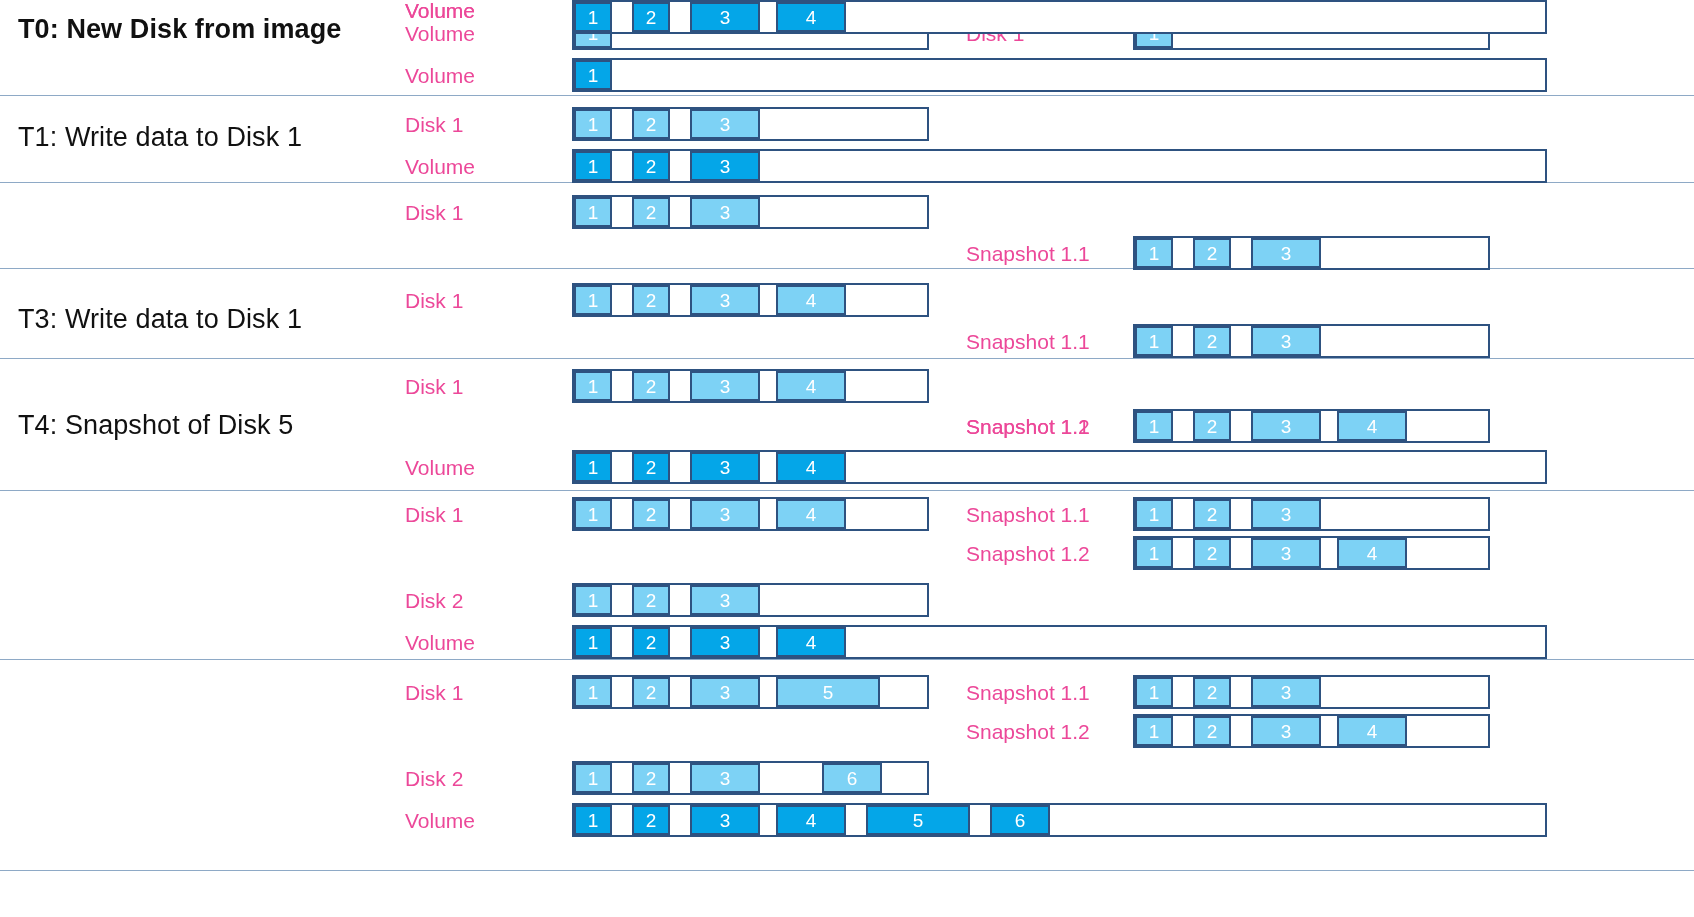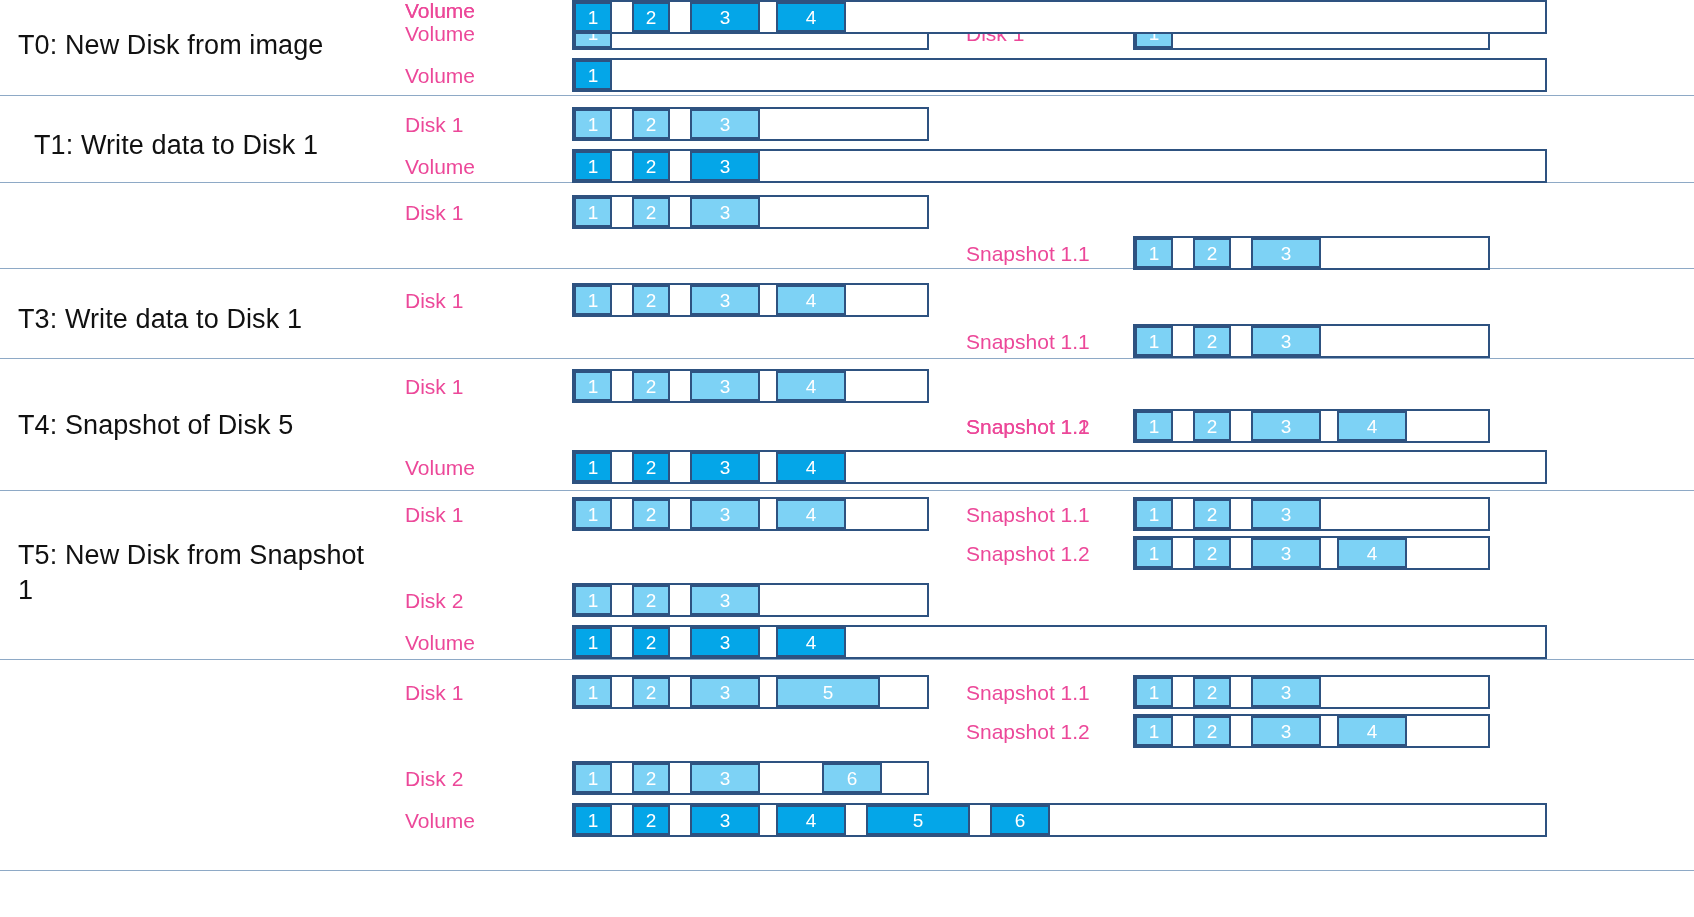--- a/index.html
+++ b/index.html
@@ -69,34 +69,34 @@
 <body>
 
 <div id="stage">
     <div class="hrule" style="top: 95px;"></div>
     <div class="hrule" style="top: 182px;"></div>
     <div class="hrule" style="top: 268px;"></div>
     <div class="hrule" style="top: 358px;"></div>
     <div class="hrule" style="top: 490px;"></div>
     <div class="hrule" style="top: 659px;"></div>
     <div class="hrule" style="top: 870px;"></div>
-    <div class="step-label" style="top: 28px;">T0: New Disk from image</div>
+    <div class="step-label" style="top: 12px; font-weight: bold;">T0: New Disk from image</div>
     <div class="row-label left" style="top: 23px;">Volume</div>
     <div class="bar" style="left: 572px; top: 16px; width: 357px;">
       <div class="blk light" style="left: 0px; width: 38px;">1</div>
     </div>
     <div class="row-label right" style="top: 23px;">Disk 1</div>
     <div class="bar" style="left: 1133px; top: 16px; width: 357px;">
       <div class="blk light" style="left: 0px; width: 38px;">1</div>
     </div>
     <div class="row-label left" style="top: 65px;">Volume</div>
     <div class="bar" style="left: 572px; top: 58px; width: 975px;">
       <div class="blk solid" style="left: 0px; width: 38px;">1</div>
     </div>
-    <div class="step-label" style="top: 128px; margin-left: 16px;">T1: Write data to Disk 1</div>
+    <div class="step-label" style="top: 120px;">T1: Write data to Disk 1</div>
     <div class="row-label left" style="top: 114px;">Disk 1</div>
     <div class="bar" style="left: 572px; top: 107px; width: 357px;">
       <div class="blk light" style="left: 0px; width: 38px;">1</div>
       <div class="blk light" style="left: 58px; width: 38px;">2</div>
       <div class="blk light" style="left: 116px; width: 70px;">3</div>
     </div>
     <div class="row-label left" style="top: 156px;">Volume</div>
     <div class="bar" style="left: 572px; top: 149px; width: 975px;">
       <div class="blk solid" style="left: 0px; width: 38px;">1</div>
       <div class="blk solid" style="left: 58px; width: 38px;">2</div>
@@ -162,21 +162,20 @@
       <div class="blk light" style="left: 116px; width: 70px;">3</div>
       <div class="blk light" style="left: 202px; width: 70px;">4</div>
     </div>
     <div class="row-label left" style="top: 457px;">Volume</div>
     <div class="bar" style="left: 572px; top: 450px; width: 975px;">
       <div class="blk solid" style="left: 0px; width: 38px;">1</div>
       <div class="blk solid" style="left: 58px; width: 38px;">2</div>
       <div class="blk solid" style="left: 116px; width: 70px;">3</div>
       <div class="blk solid" style="left: 202px; width: 70px;">4</div>
     </div>
-    <div class="step-label" style="top: 538px;">T5: New Disk from Snapshot 1</div>
     <div class="row-label left" style="top: 504px;">Disk 1</div>
     <div class="bar" style="left: 572px; top: 497px; width: 357px;">
       <div class="blk light" style="left: 0px; width: 38px;">1</div>
       <div class="blk light" style="left: 58px; width: 38px;">2</div>
       <div class="blk light" style="left: 116px; width: 70px;">3</div>
       <div class="blk light" style="left: 202px; width: 70px;">4</div>
     </div>
     <div class="row-label right" style="top: 504px;">Snapshot 1.1</div>
     <div class="bar" style="left: 1133px; top: 497px; width: 357px;">
       <div class="blk light" style="left: 0px; width: 38px;">1</div>

